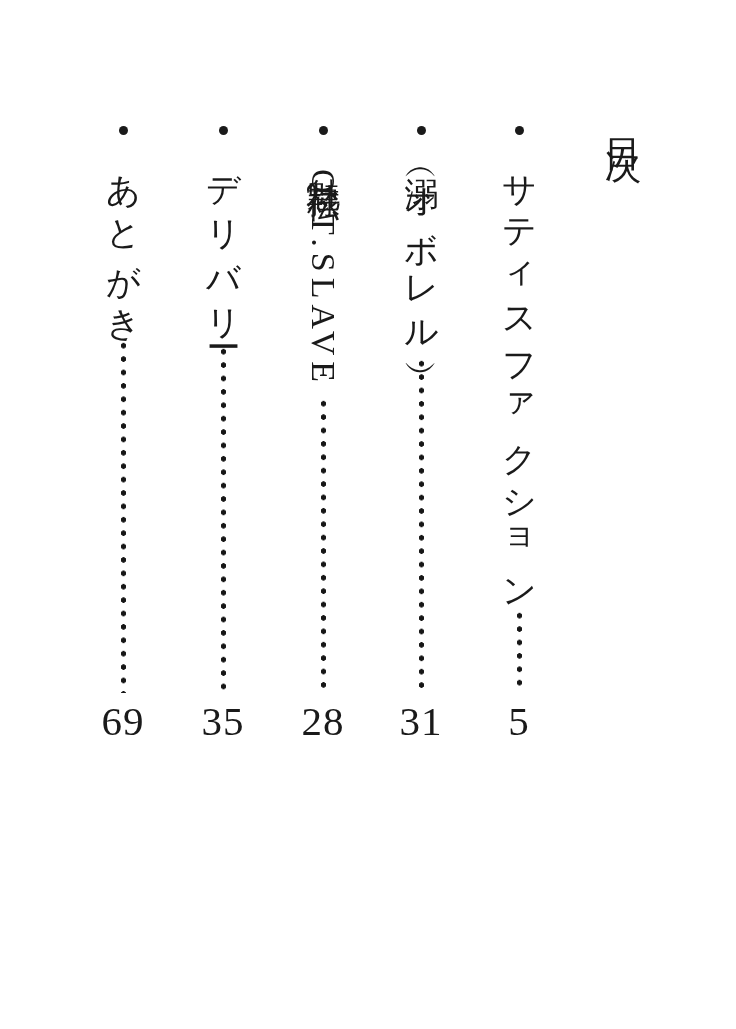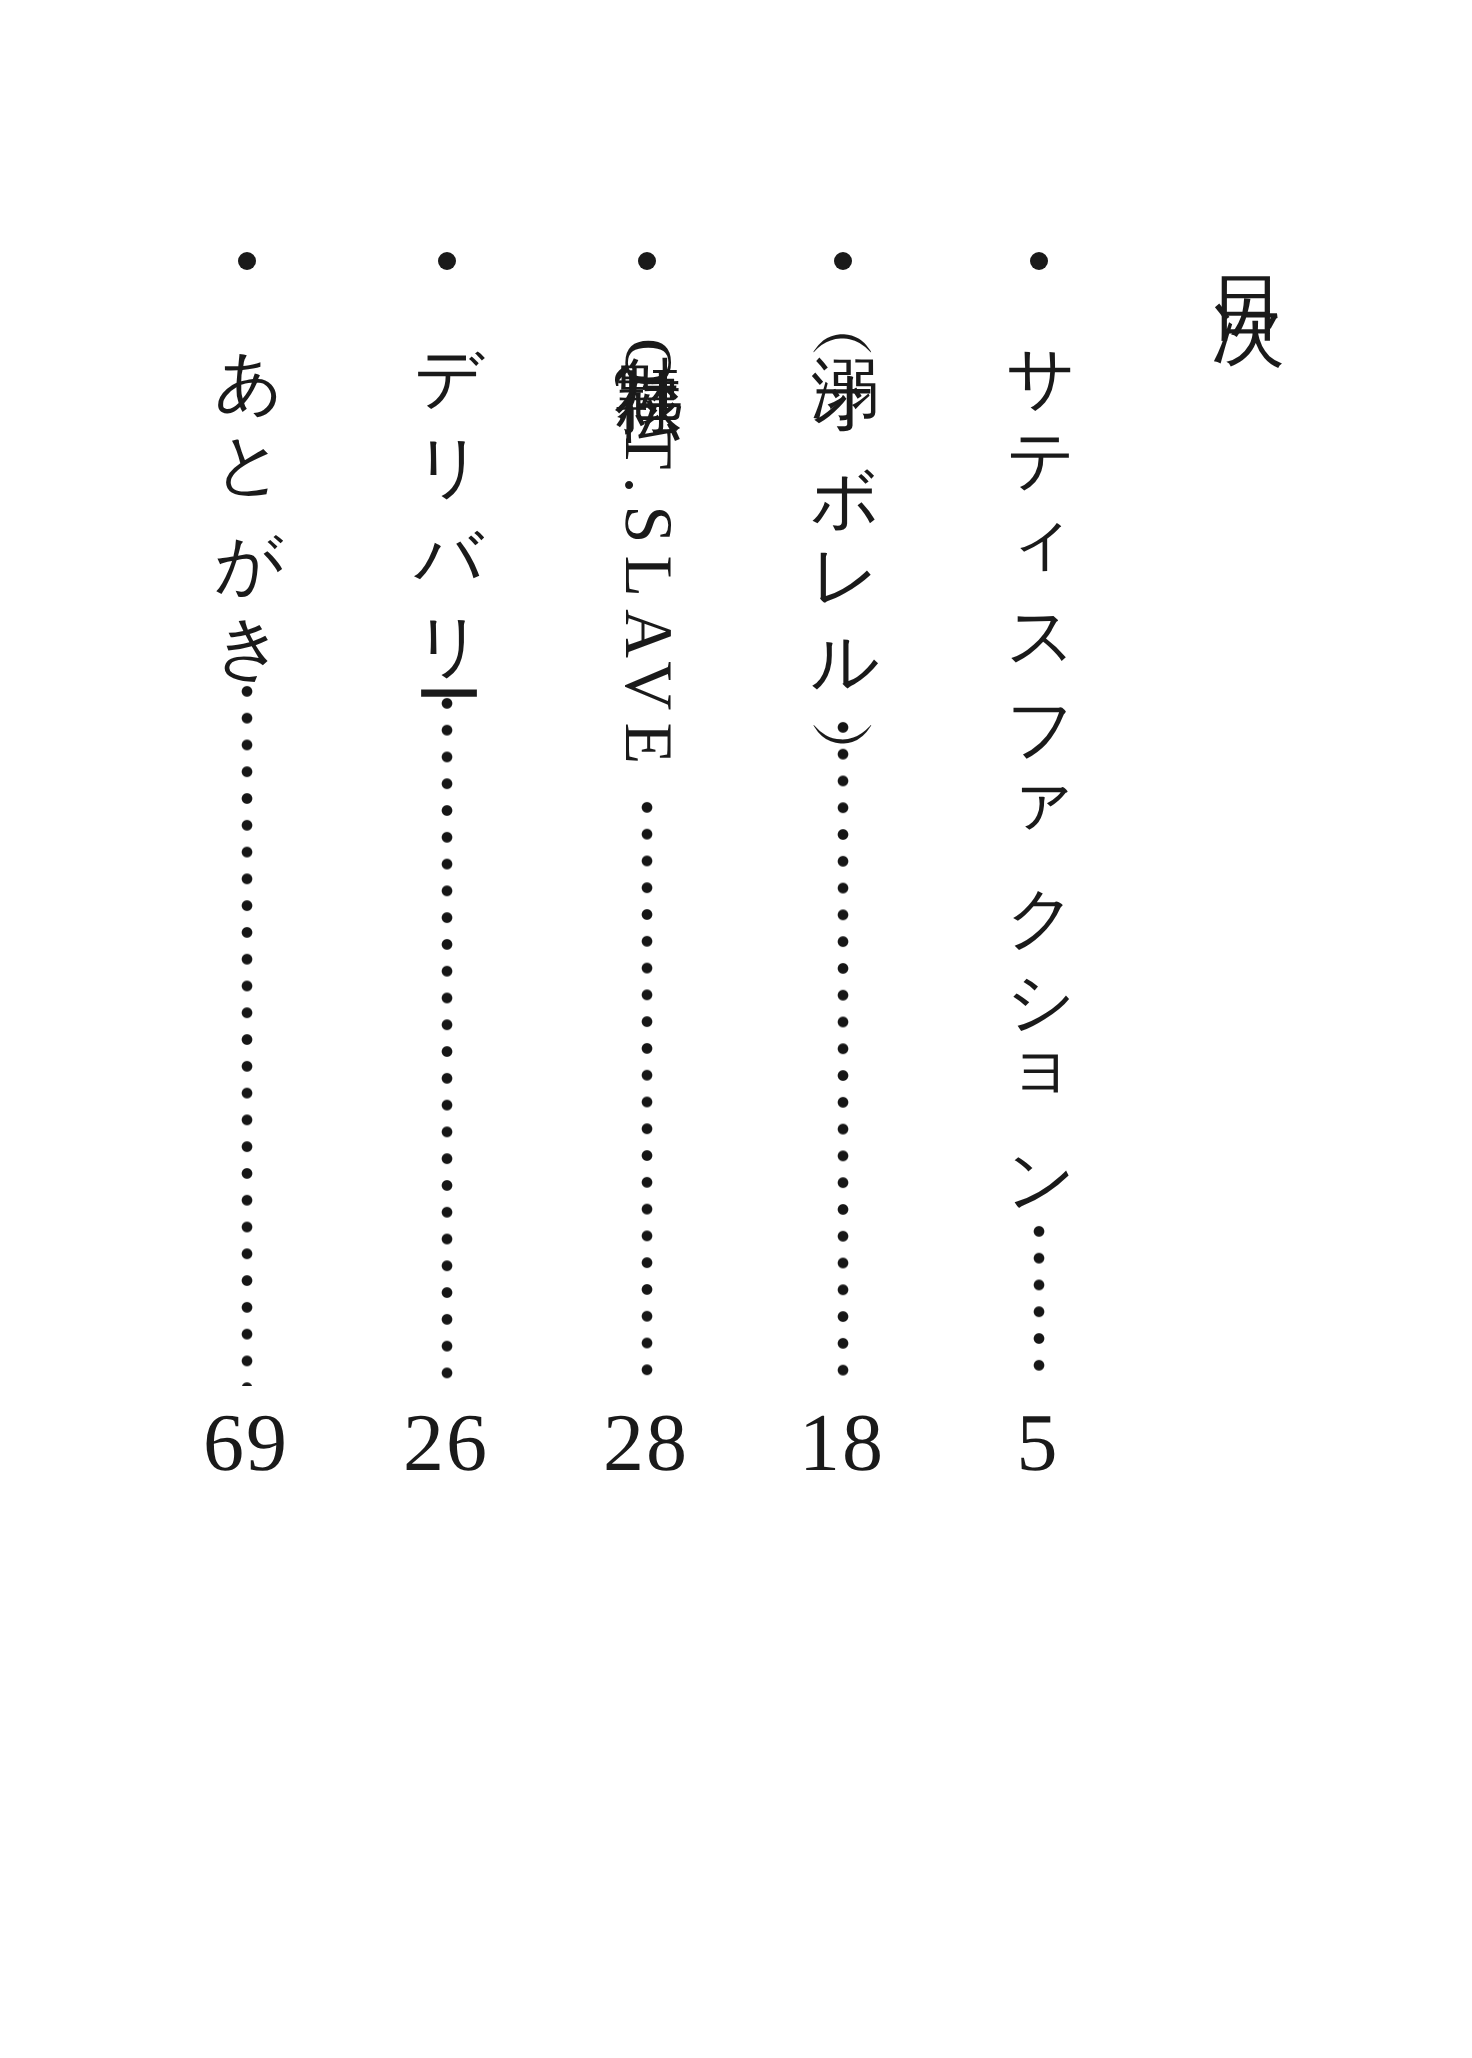--- a/index.html
+++ b/index.html
@@ -82,35 +82,35 @@
     <span class="bullet"></span>
     <span class="vtext entry-title">サティスファクション</span>
     <span class="leader"></span>
     <span class="page-num">5</span>
   </div>
 
   <div class="col pos-e1">
     <span class="bullet"></span>
     <span class="vtext entry-title">溺（オボレル）</span>
     <span class="leader"></span>
-    <span class="page-num">18</span>
+    <span class="page-num">31</span>
   </div>
 
   <div class="col pos-e2">
     <span class="bullet"></span>
     <span class="vtext entry-title">魅隷伝Q.T.SLAVE</span>
     <span class="leader"></span>
     <span class="page-num">28</span>
   </div>
 
   <div class="col pos-e3">
     <span class="bullet"></span>
     <span class="vtext entry-title">デリバリー</span>
     <span class="leader"></span>
-    <span class="page-num">26</span>
+    <span class="page-num">35</span>
   </div>
 
   <div class="col pos-e4">
     <span class="bullet"></span>
     <span class="vtext entry-title">あとがき</span>
     <span class="leader"></span>
     <span class="page-num">69</span>
   </div>
 
 </div>

